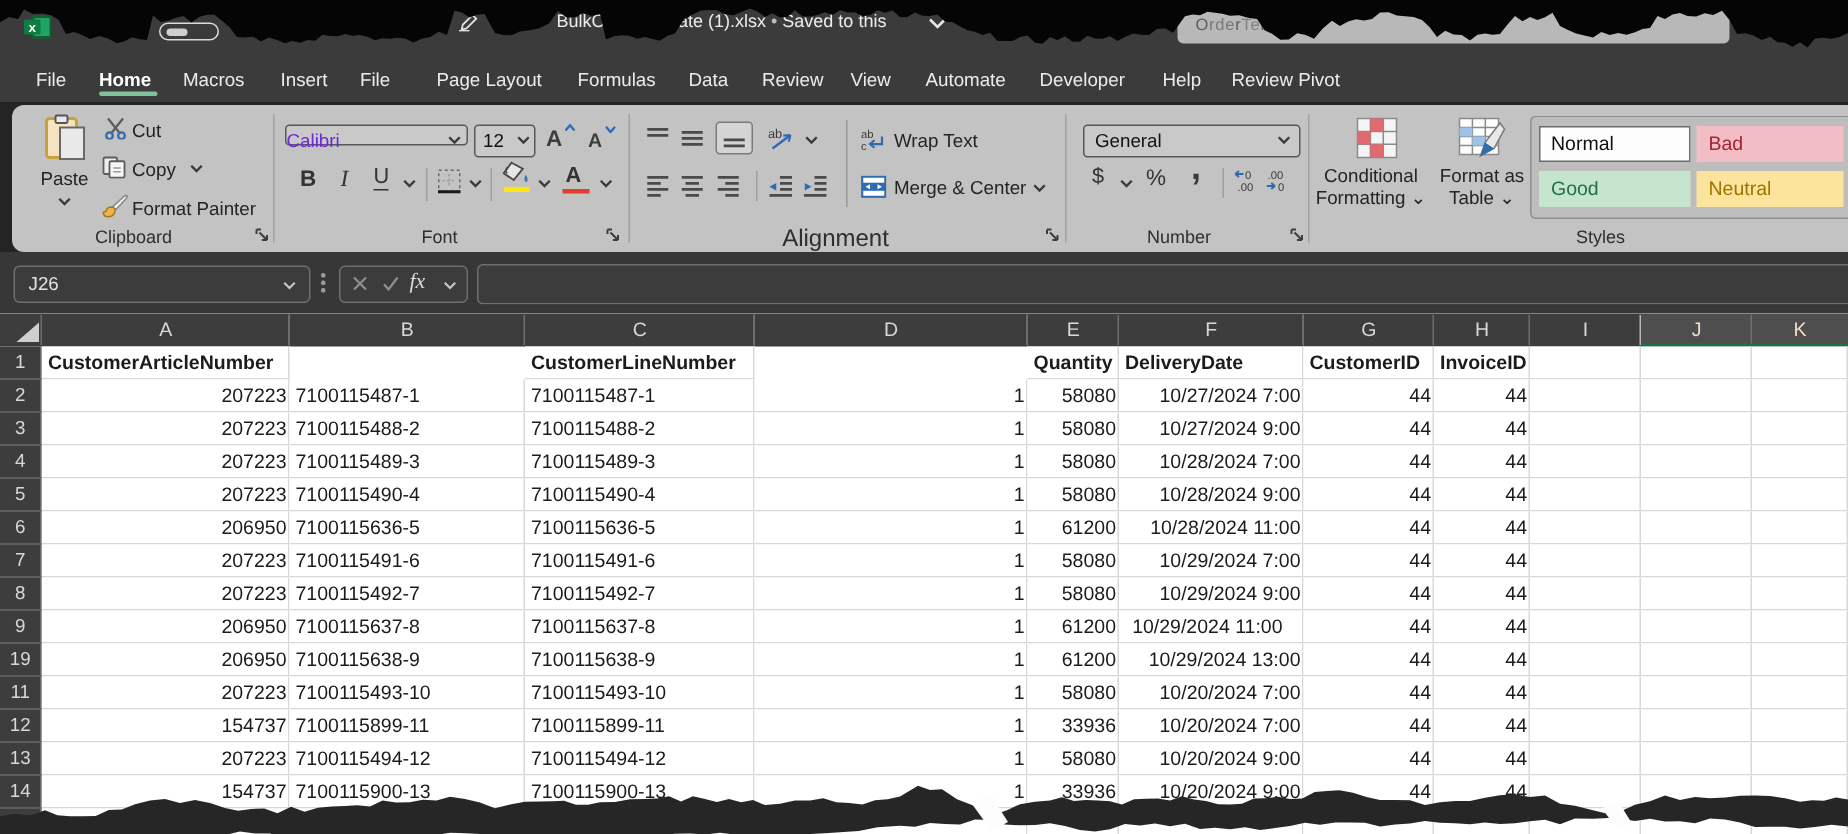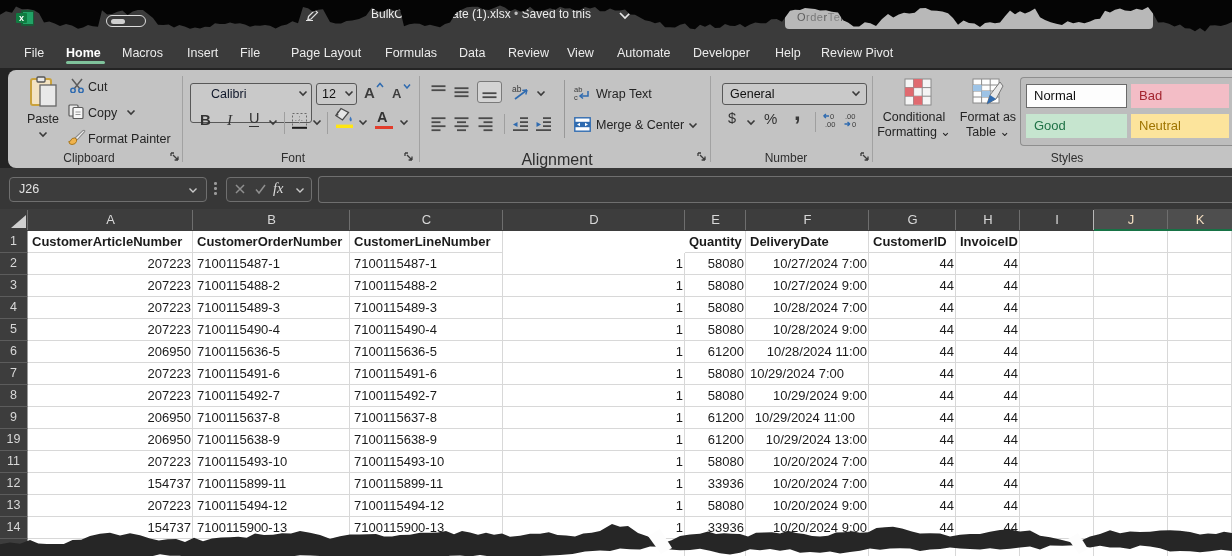--- a/index.html
+++ b/index.html
@@ -89,21 +89,21 @@
     </svg>
     <div class="abs" style="left:88px;top:106px;font-size:12.5px;color:#242424;">Copy</div>
     <svg style="position:absolute;left:126px;top:109px;" width="10" height="7" viewBox="0 0 10 7">
       <path d="M1.5,1.5 L5,5 L8.5,1.5" stroke="#3a3a3a" stroke-width="1.6" fill="none" transform="scale(1.0)"></path>
     </svg>
     <svg style="position:absolute;left:68px;top:129px;" width="18" height="17" viewBox="0 0 18 17">
       <path d="M8.5,8.5 L14.5,2 Q16.5,0 15.5,-0.5 Q14,-1 12.5,1 L5.5,7.5 Z" fill="#f2f2f2" stroke="#8a8a8a" stroke-width="1.1" transform="translate(1,2)"></path>
 <path d="M6.5,9 Q9.5,9.5 8.5,12.5 Q7.5,15.5 4,15.5 Q1,15.5 0.8,12.5 Q2.5,12.8 3,11 Q3.5,9 6.5,9 Z" fill="#f0b34c" stroke="#a8761c" stroke-width="1"></path>
     </svg>
     <div class="abs" style="left:88px;top:132px;font-size:12.5px;color:#242424;">Format Painter</div>
-    <div class="abs" style="left:190px;top:83px;width:122px;height:40px;background:#c9c9c9;border:1px solid #585858;border-radius:3px;font-size:12.5px;color:#0f172a;line-height:20px;padding-left:20px;">Calibri</div>
+    <div class="abs" style="left:190px;top:83px;width:122px;height:14px;background:#c9c9c9;border:1px solid #585858;border-radius:3px;font-size:12.5px;color:#6d28d9;line-height:20px;padding-left:0;">Calibri</div>
     <svg style="position:absolute;left:298px;top:90px;" width="10" height="7" viewBox="0 0 10 7">
       <path d="M1.5,1.5 L5,5 L8.5,1.5" stroke="#3a3a3a" stroke-width="1.6" fill="none" transform="scale(1.0)"></path>
     </svg>
     <div class="abs" style="left:316px;top:83px;width:41px;height:22px;background:#c9c9c9;border:1px solid #585858;border-radius:3px;font-size:12.5px;color:#111;line-height:20px;padding-left:5px;">12</div>
     <svg style="position:absolute;left:344px;top:90px;" width="10" height="7" viewBox="0 0 10 7">
       <path d="M1.5,1.5 L5,5 L8.5,1.5" stroke="#3a3a3a" stroke-width="1.6" fill="none" transform="scale(1.0)"></path>
     </svg>
     <div class="abs" style="left:364px;top:84px;font-size:15px;font-weight:bold;color:#3d3d3d;">A</div>
     <svg style="position:absolute;left:376px;top:82px;" width="8" height="6" viewBox="0 0 8 6">
       <path d="M1,5 L4,1.5 L7,5" stroke="#2f6bb0" stroke-width="1.5" fill="none"></path>
@@ -293,21 +293,20 @@
 <div style="position:absolute;left:684px;top:210px;width:1px;height:20px;background:#6e6e6e;"></div>
 <div style="position:absolute;left:745px;top:210px;width:1px;height:20px;background:#6e6e6e;"></div>
 <div style="position:absolute;left:868px;top:210px;width:1px;height:20px;background:#6e6e6e;"></div>
 <div style="position:absolute;left:955px;top:210px;width:1px;height:20px;background:#6e6e6e;"></div>
 <div style="position:absolute;left:1019px;top:210px;width:1px;height:20px;background:#6e6e6e;"></div>
 <div style="position:absolute;left:1093px;top:210px;width:1px;height:20px;background:#b8b8b8;"></div>
 <div style="position:absolute;left:1167px;top:210px;width:1px;height:20px;background:#6e6e6e;"></div>
 <div style="position:absolute;left:1094px;top:229px;width:138px;height:2px;background:#177245;"></div>
 <div style="position:absolute;left:0;top:231px;width:28px;height:22px;background:#3d3d3d;border-right:1px solid #9a9a9a;border-bottom:1px solid #5c5c5c;color:#d8d8d8;font-size:12.5px;text-align:center;line-height:21px;">1</div>
 <div style="position:absolute;left:28px;top:231px;width:165px;height:22px;background:#fff;border-right:1px solid #d8d8d8;border-bottom:1px solid #d8d8d8;font-size:13px;color:#1b1b1b;line-height:21px;padding:0 1px 0 4px;text-align:left;font-weight:bold;white-space:nowrap;overflow:hidden;">CustomerArticleNumber</div>
-<div style="position:absolute;left:193px;top:231px;width:157px;height:22px;background:#fff;border-right:1px solid #d8d8d8;border-bottom:1px solid #d8d8d8;font-size:13px;color:#1b1b1b;line-height:21px;padding:0 1px 0 4px;text-align:left;font-weight:bold;white-space:nowrap;overflow:hidden;">CustomerOrderNumber</div>
 <div style="position:absolute;left:350px;top:231px;width:153px;height:22px;background:#fff;border-right:1px solid #d8d8d8;border-bottom:1px solid #d8d8d8;font-size:13px;color:#1b1b1b;line-height:21px;padding:0 1px 0 4px;text-align:left;font-weight:bold;white-space:nowrap;overflow:hidden;">CustomerLineNumber</div>
 <div style="position:absolute;left:685px;top:231px;width:61px;height:22px;background:#fff;border-right:1px solid #d8d8d8;border-bottom:1px solid #d8d8d8;font-size:13px;color:#1b1b1b;line-height:21px;padding:0 1px 0 4px;text-align:left;font-weight:bold;white-space:nowrap;overflow:hidden;">Quantity</div>
 <div style="position:absolute;left:746px;top:231px;width:123px;height:22px;background:#fff;border-right:1px solid #d8d8d8;border-bottom:1px solid #d8d8d8;font-size:13px;color:#1b1b1b;line-height:21px;padding:0 1px 0 4px;text-align:left;font-weight:bold;white-space:nowrap;overflow:hidden;">DeliveryDate</div>
 <div style="position:absolute;left:869px;top:231px;width:87px;height:22px;background:#fff;border-right:1px solid #d8d8d8;border-bottom:1px solid #d8d8d8;font-size:13px;color:#1b1b1b;line-height:21px;padding:0 1px 0 4px;text-align:left;font-weight:bold;white-space:nowrap;overflow:hidden;">CustomerID</div>
 <div style="position:absolute;left:956px;top:231px;width:64px;height:22px;background:#fff;border-right:1px solid #d8d8d8;border-bottom:1px solid #d8d8d8;font-size:13px;color:#1b1b1b;line-height:21px;padding:0 1px 0 4px;text-align:left;font-weight:bold;white-space:nowrap;overflow:hidden;">InvoiceID</div>
 <div style="position:absolute;left:1020px;top:231px;width:74px;height:22px;background:#fff;border-right:1px solid #d8d8d8;border-bottom:1px solid #d8d8d8;font-size:13px;color:#1b1b1b;line-height:21px;padding:0 1px 0 4px;text-align:left;white-space:nowrap;overflow:hidden;"></div>
 <div style="position:absolute;left:1094px;top:231px;width:74px;height:22px;background:#fff;border-right:1px solid #d8d8d8;border-bottom:1px solid #d8d8d8;font-size:13px;color:#1b1b1b;line-height:21px;padding:0 1px 0 4px;text-align:left;white-space:nowrap;overflow:hidden;"></div>
 <div style="position:absolute;left:1168px;top:231px;width:64px;height:22px;background:#fff;border-right:1px solid #d8d8d8;border-bottom:1px solid #d8d8d8;font-size:13px;color:#1b1b1b;line-height:21px;padding:0 1px 0 4px;text-align:left;white-space:nowrap;overflow:hidden;"></div>
 <div style="position:absolute;left:0;top:253px;width:28px;height:22px;background:#3d3d3d;border-right:1px solid #9a9a9a;border-bottom:1px solid #5c5c5c;color:#d8d8d8;font-size:12.5px;text-align:center;line-height:21px;">2</div>
 <div style="position:absolute;left:28px;top:253px;width:165px;height:22px;background:#fff;border-right:1px solid #d8d8d8;border-bottom:1px solid #d8d8d8;font-size:13px;color:#1b1b1b;line-height:21px;padding:0 1px 0 4px;text-align:right;white-space:nowrap;overflow:hidden;">207223</div>
@@ -368,21 +367,21 @@
 <div style="position:absolute;left:956px;top:341px;width:64px;height:22px;background:#fff;border-right:1px solid #d8d8d8;border-bottom:1px solid #d8d8d8;font-size:13px;color:#1b1b1b;line-height:21px;padding:0 1px 0 4px;text-align:right;white-space:nowrap;overflow:hidden;">44</div>
 <div style="position:absolute;left:1020px;top:341px;width:74px;height:22px;background:#fff;border-right:1px solid #d8d8d8;border-bottom:1px solid #d8d8d8;font-size:13px;color:#1b1b1b;line-height:21px;padding:0 1px 0 4px;text-align:left;white-space:nowrap;overflow:hidden;"></div>
 <div style="position:absolute;left:1094px;top:341px;width:74px;height:22px;background:#fff;border-right:1px solid #d8d8d8;border-bottom:1px solid #d8d8d8;font-size:13px;color:#1b1b1b;line-height:21px;padding:0 1px 0 4px;text-align:left;white-space:nowrap;overflow:hidden;"></div>
 <div style="position:absolute;left:1168px;top:341px;width:64px;height:22px;background:#fff;border-right:1px solid #d8d8d8;border-bottom:1px solid #d8d8d8;font-size:13px;color:#1b1b1b;line-height:21px;padding:0 1px 0 4px;text-align:left;white-space:nowrap;overflow:hidden;"></div>
 <div style="position:absolute;left:0;top:363px;width:28px;height:22px;background:#3d3d3d;border-right:1px solid #9a9a9a;border-bottom:1px solid #5c5c5c;color:#d8d8d8;font-size:12.5px;text-align:center;line-height:21px;">7</div>
 <div style="position:absolute;left:28px;top:363px;width:165px;height:22px;background:#fff;border-right:1px solid #d8d8d8;border-bottom:1px solid #d8d8d8;font-size:13px;color:#1b1b1b;line-height:21px;padding:0 1px 0 4px;text-align:right;white-space:nowrap;overflow:hidden;">207223</div>
 <div style="position:absolute;left:193px;top:363px;width:157px;height:22px;background:#fff;border-right:1px solid #d8d8d8;border-bottom:1px solid #d8d8d8;font-size:13px;color:#1b1b1b;line-height:21px;padding:0 1px 0 4px;text-align:left;white-space:nowrap;overflow:hidden;">7100115491-6</div>
 <div style="position:absolute;left:350px;top:363px;width:153px;height:22px;background:#fff;border-right:1px solid #d8d8d8;border-bottom:1px solid #d8d8d8;font-size:13px;color:#1b1b1b;line-height:21px;padding:0 1px 0 4px;text-align:left;white-space:nowrap;overflow:hidden;">7100115491-6</div>
 <div style="position:absolute;left:503px;top:363px;width:182px;height:22px;background:#fff;border-right:1px solid #d8d8d8;border-bottom:1px solid #d8d8d8;font-size:13px;color:#1b1b1b;line-height:21px;padding:0 1px 0 4px;text-align:right;white-space:nowrap;overflow:hidden;">1</div>
 <div style="position:absolute;left:685px;top:363px;width:61px;height:22px;background:#fff;border-right:1px solid #d8d8d8;border-bottom:1px solid #d8d8d8;font-size:13px;color:#1b1b1b;line-height:21px;padding:0 1px 0 4px;text-align:right;white-space:nowrap;overflow:hidden;">58080</div>
-<div style="position:absolute;left:746px;top:363px;width:123px;height:22px;background:#fff;border-right:1px solid #d8d8d8;border-bottom:1px solid #d8d8d8;font-size:13px;color:#1b1b1b;line-height:21px;padding:0 1px 0 4px;text-align:left;white-space:nowrap;overflow:hidden;">10/29/2024 7:00</div>
+<div style="position:absolute;left:746px;top:363px;width:123px;height:22px;background:#fff;border-right:1px solid #d8d8d8;border-bottom:1px solid #d8d8d8;font-size:13px;color:#1b1b1b;line-height:21px;padding:0 1px 0 4px;text-align:right;white-space:nowrap;overflow:hidden;">10/29/2024 7:00</div>
 <div style="position:absolute;left:869px;top:363px;width:87px;height:22px;background:#fff;border-right:1px solid #d8d8d8;border-bottom:1px solid #d8d8d8;font-size:13px;color:#1b1b1b;line-height:21px;padding:0 1px 0 4px;text-align:right;white-space:nowrap;overflow:hidden;">44</div>
 <div style="position:absolute;left:956px;top:363px;width:64px;height:22px;background:#fff;border-right:1px solid #d8d8d8;border-bottom:1px solid #d8d8d8;font-size:13px;color:#1b1b1b;line-height:21px;padding:0 1px 0 4px;text-align:right;white-space:nowrap;overflow:hidden;">44</div>
 <div style="position:absolute;left:1020px;top:363px;width:74px;height:22px;background:#fff;border-right:1px solid #d8d8d8;border-bottom:1px solid #d8d8d8;font-size:13px;color:#1b1b1b;line-height:21px;padding:0 1px 0 4px;text-align:left;white-space:nowrap;overflow:hidden;"></div>
 <div style="position:absolute;left:1094px;top:363px;width:74px;height:22px;background:#fff;border-right:1px solid #d8d8d8;border-bottom:1px solid #d8d8d8;font-size:13px;color:#1b1b1b;line-height:21px;padding:0 1px 0 4px;text-align:left;white-space:nowrap;overflow:hidden;"></div>
 <div style="position:absolute;left:1168px;top:363px;width:64px;height:22px;background:#fff;border-right:1px solid #d8d8d8;border-bottom:1px solid #d8d8d8;font-size:13px;color:#1b1b1b;line-height:21px;padding:0 1px 0 4px;text-align:left;white-space:nowrap;overflow:hidden;"></div>
 <div style="position:absolute;left:0;top:385px;width:28px;height:22px;background:#3d3d3d;border-right:1px solid #9a9a9a;border-bottom:1px solid #5c5c5c;color:#d8d8d8;font-size:12.5px;text-align:center;line-height:21px;">8</div>
 <div style="position:absolute;left:28px;top:385px;width:165px;height:22px;background:#fff;border-right:1px solid #d8d8d8;border-bottom:1px solid #d8d8d8;font-size:13px;color:#1b1b1b;line-height:21px;padding:0 1px 0 4px;text-align:right;white-space:nowrap;overflow:hidden;">207223</div>
 <div style="position:absolute;left:193px;top:385px;width:157px;height:22px;background:#fff;border-right:1px solid #d8d8d8;border-bottom:1px solid #d8d8d8;font-size:13px;color:#1b1b1b;line-height:21px;padding:0 1px 0 4px;text-align:left;white-space:nowrap;overflow:hidden;">7100115492-7</div>
 <div style="position:absolute;left:350px;top:385px;width:153px;height:22px;background:#fff;border-right:1px solid #d8d8d8;border-bottom:1px solid #d8d8d8;font-size:13px;color:#1b1b1b;line-height:21px;padding:0 1px 0 4px;text-align:left;white-space:nowrap;overflow:hidden;">7100115492-7</div>
 <div style="position:absolute;left:503px;top:385px;width:182px;height:22px;background:#fff;border-right:1px solid #d8d8d8;border-bottom:1px solid #d8d8d8;font-size:13px;color:#1b1b1b;line-height:21px;padding:0 1px 0 4px;text-align:right;white-space:nowrap;overflow:hidden;">1</div>

